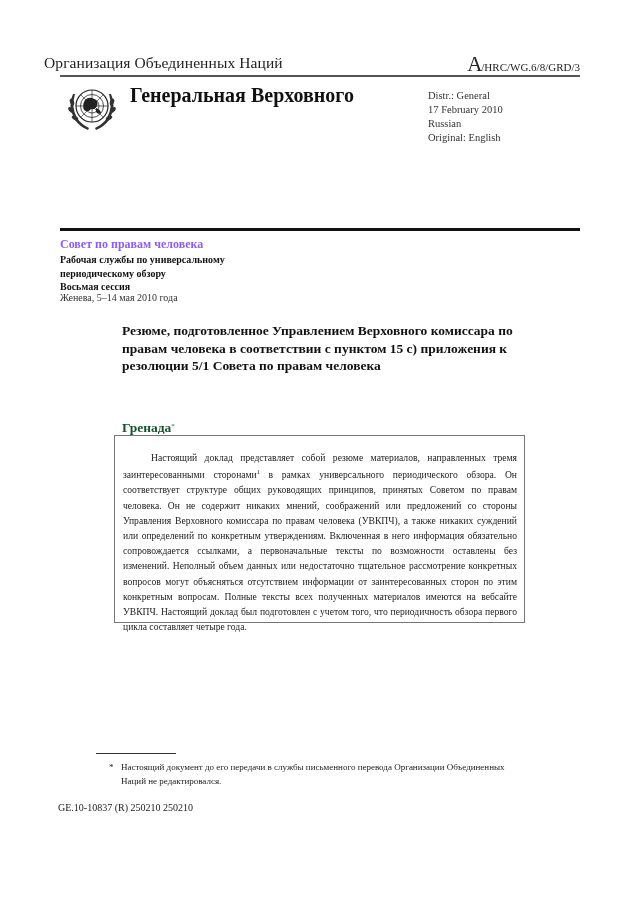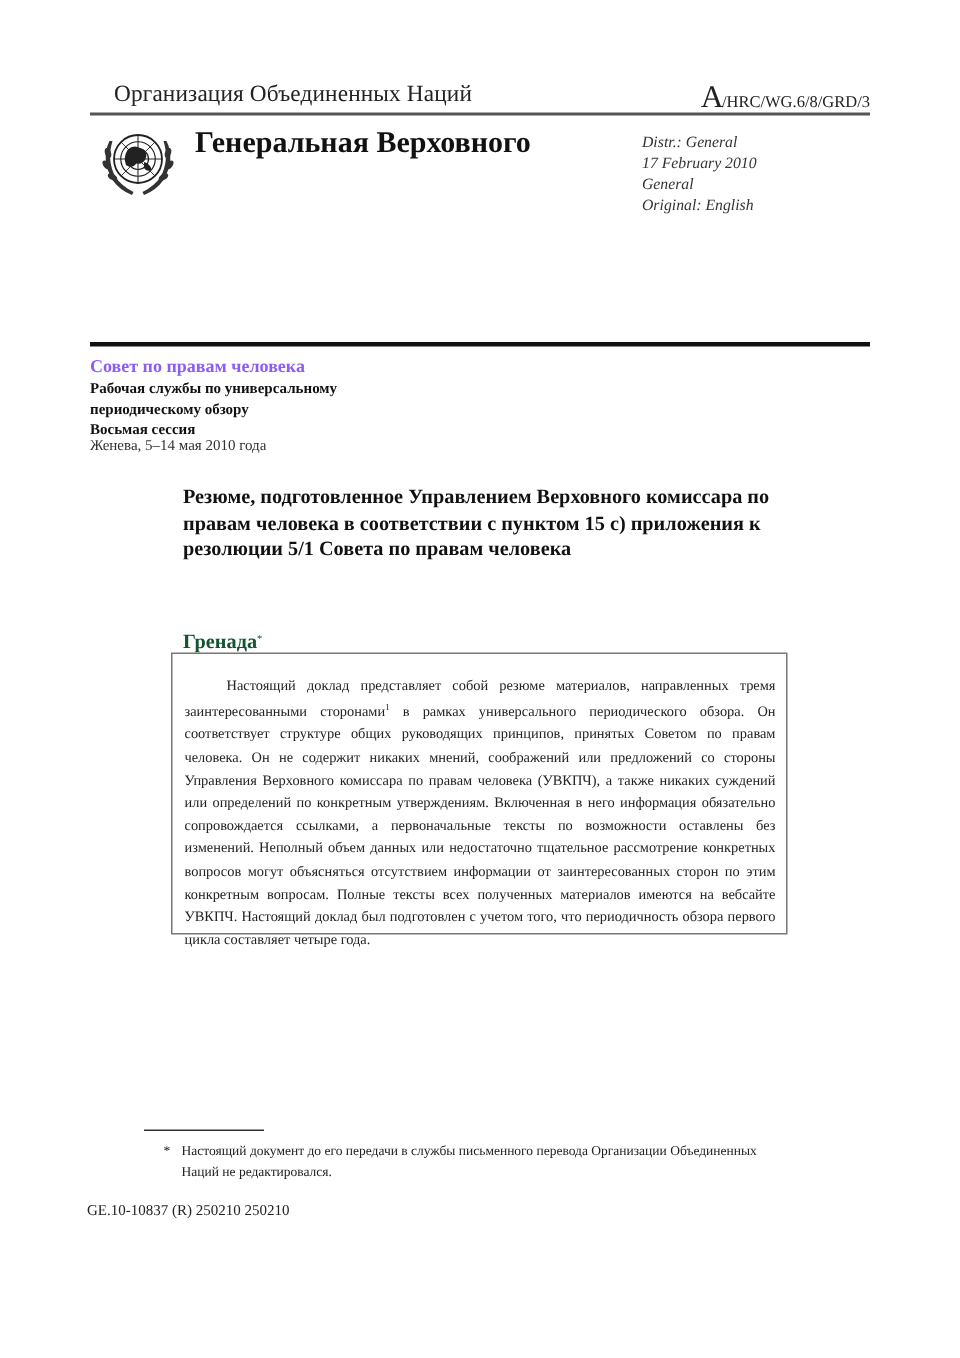--- a/index.html
+++ b/index.html
@@ -1,25 +1,25 @@
 <!DOCTYPE html>
 <html><head>
   <meta charset="utf-8">
   <style>
     html, body { margin: 0; padding: 0; background: #ffffff; }
     body { width: 640px; height: 905px; position: relative; overflow: hidden;
            font-family: "Liberation Serif", "DejaVu Serif", serif; color: #1a1a1a; }
     .abs { position: absolute; }
-    .org-name { left: 76px; top: 54px; font-size: 15.5px; color: #222; letter-spacing: 0.1px; }
+    .org-name { left: 44px; top: 54px; font-size: 15.5px; color: #222; letter-spacing: 0.1px; }
     .symbol { right: 60px; top: 52px; font-size: 11px; color: #222; }
     .symbol .big { font-size: 21px; letter-spacing: -1px; }
     .rule-top { left: 60px; top: 75px; width: 520px; height: 1.5px; background: #555; }
     .emblem { left: 63px; top: 80px; width: 58px; height: 56px; }
     .assembly { left: 130px; top: 84px; font-size: 20px; font-weight: bold; color: #111; }
-    .distr { left: 428px; top: 89px; font-size: 10.5px; line-height: 14px; color: #333; font-style: italic; }
+    .distr { left: 428px; top: 89px; font-size: 10.5px; line-height: 14px; color: #333; }
     .rule-thick { left: 60px; top: 228px; width: 520px; height: 2.5px; background: #111; }
     .council { left: 60px; top: 237px; font-size: 12px; font-weight: bold; color: #8b5cf6; }
     .wg { left: 60px; top: 253px; font-size: 10px; font-weight: bold; line-height: 13.5px; color: #111; }
     .place { left: 60px; top: 292px; font-size: 10px; color: #333; }
     .title { left: 122px; top: 322px; width: 410px; font-size: 13.5px; font-weight: bold; line-height: 17.5px; color: #111; }
     .country { left: 122px; top: 420px; font-size: 13.5px; font-weight: bold; color: #14532d; }
     .country sup { font-size: 7px; font-weight: normal; vertical-align: 4px; }
     .summary-box { left: 114px; top: 435px; width: 409px; height: 186px; border: 1.5px solid #777; box-sizing: content-box; }
     .summary-text { position: absolute; left: 8px; top: 14px; width: 394px; font-size: 9.6px; line-height: 15.2px;
                     text-align: justify; color: #222; text-indent: 28px; }
@@ -59,21 +59,21 @@
       <ellipse cx="50" cy="30" rx="2" ry="3.5" transform="rotate(40 50 30)"></ellipse>
       <ellipse cx="46" cy="38" rx="2" ry="3.5" transform="rotate(60 46 38)"></ellipse>
     </g>
   </svg>
 </div>
 <div class="abs assembly">Генеральная Верховного</div>
 
 <div class="abs distr">
   <div>Distr.: General</div>
   <div>17 February 2010</div>
-  <div>General</div>
+  <div>Russian</div>
   <div>Original: English</div>
 </div>
 
 <div class="abs rule-thick"></div>
 
 <div class="abs council">Совет по правам человека</div>
 <div class="abs wg">
   <div>Рабочая службы по универсальному</div>
   <div>периодическому обзору</div>
   <div>Восьмая сессия</div>

